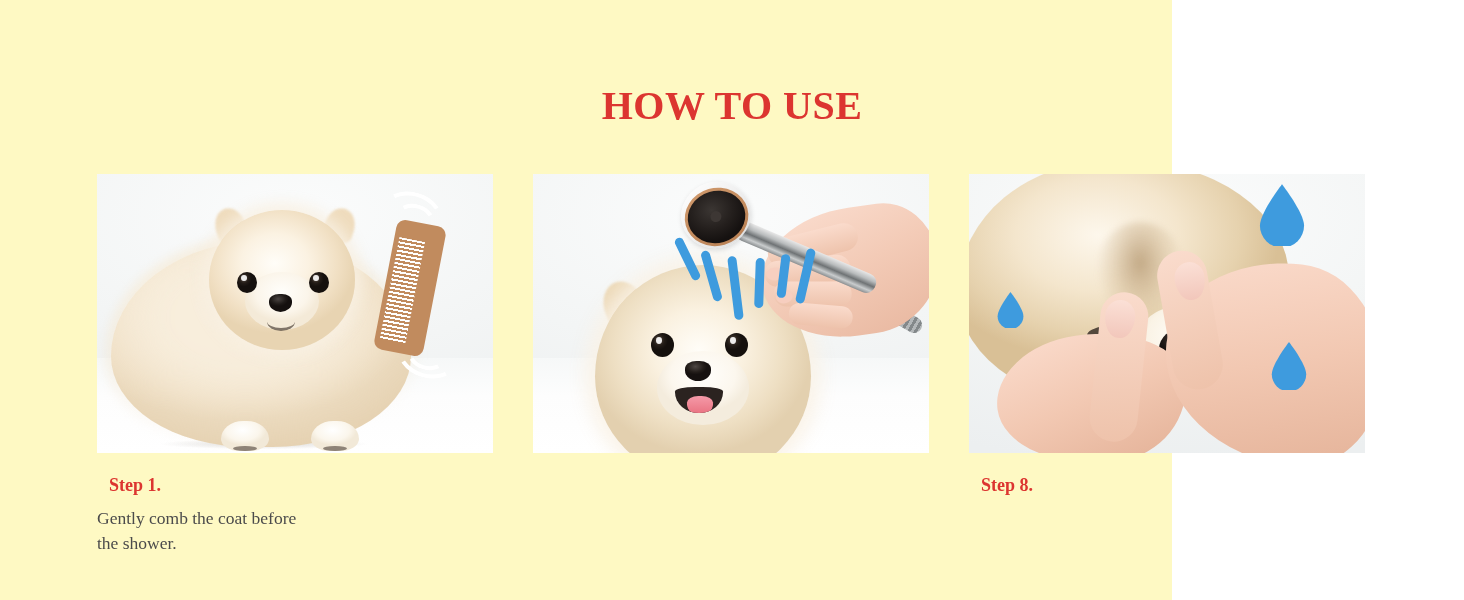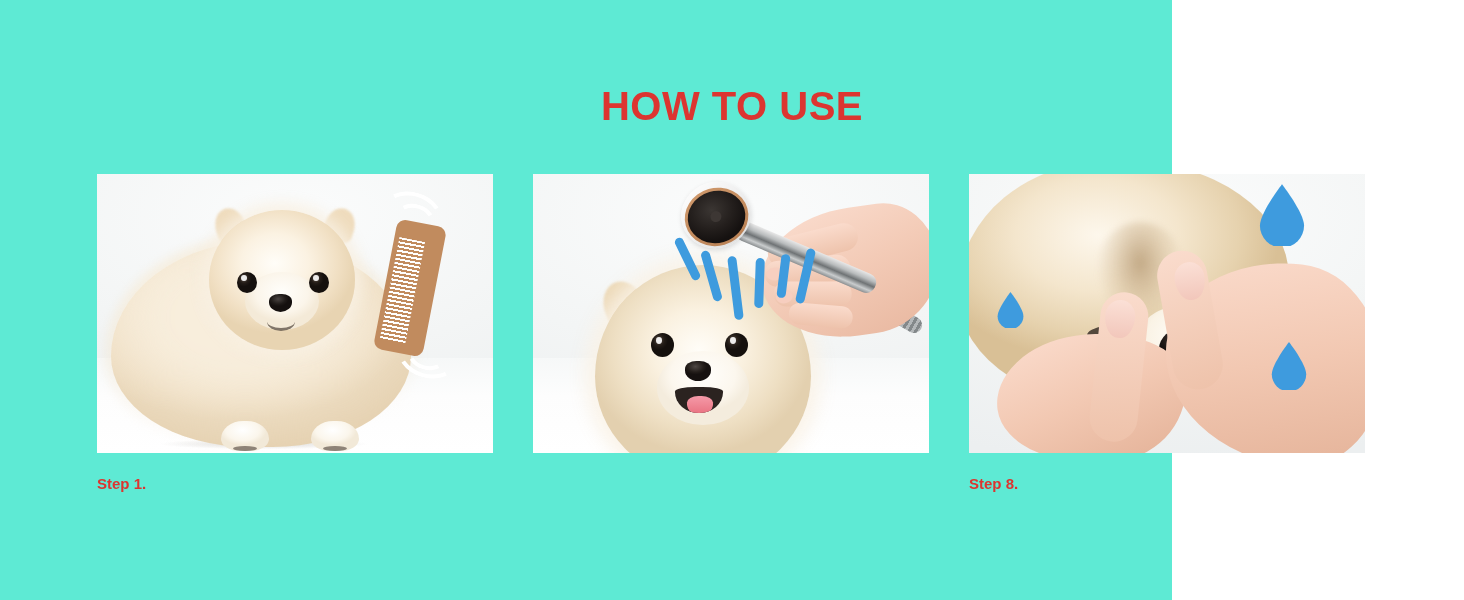--- a/index.html
+++ b/index.html
@@ -12,21 +12,22 @@
     width: 1464px;
     height: 600px;
     overflow: hidden;
     font-family: "Liberation Sans", sans-serif;
     -webkit-font-smoothing: antialiased;
   }
   .page {
     position: relative;
     width: 1172px;
     height: 600px;
-    background: #5eead4;
+    background: #fef9c3;
+    font-family: Liberation Serif, serif;
   }
 
   
   .page-title {
     position: absolute;
     top: 86px;
     left: 0;
     width: 1464px;
     text-align: center;
     font-size: 40px;
@@ -452,25 +453,25 @@
   .droplet {
     position: absolute;
     background: #3E9BDE;
   }
 
   
   .caption {
     padding-top: 23px;
   }
   .step-label {
-    font-size: 15px;
+    font-size: 18px;
     font-weight: 700;
     color: #DC3530;
     line-height: 1.1;
-    margin: 0 0 10px 0;
+    margin: 0 0 10px 12px;
   }
   .step-text {
     font-size: 17.5px;
     font-weight: 400;
     color: #4b4b4b;
     line-height: 1.42;
     margin: 0;
     white-space: pre-line;
   }
 </style>
@@ -505,20 +506,22 @@
         <div class="arc a2"></div>
         <div class="comb">
           <div class="comb-body"></div>
           <div class="comb-teeth"></div>
         </div>
         <div class="arc a3"></div>
         <div class="arc a4"></div>
       </div>
       <div class="caption">
         <p class="step-label">Step 1.</p>
+        <p class="step-text">Gently comb the coat before
+the shower.</p>
       </div>
     </div>
 
     <div class="step">
       <div class="photo">
         <div class="backdrop"></div>
         <div class="floor"></div>
 
         <div class="p2-ear l"></div>
         <div class="p2-ear r"></div>

